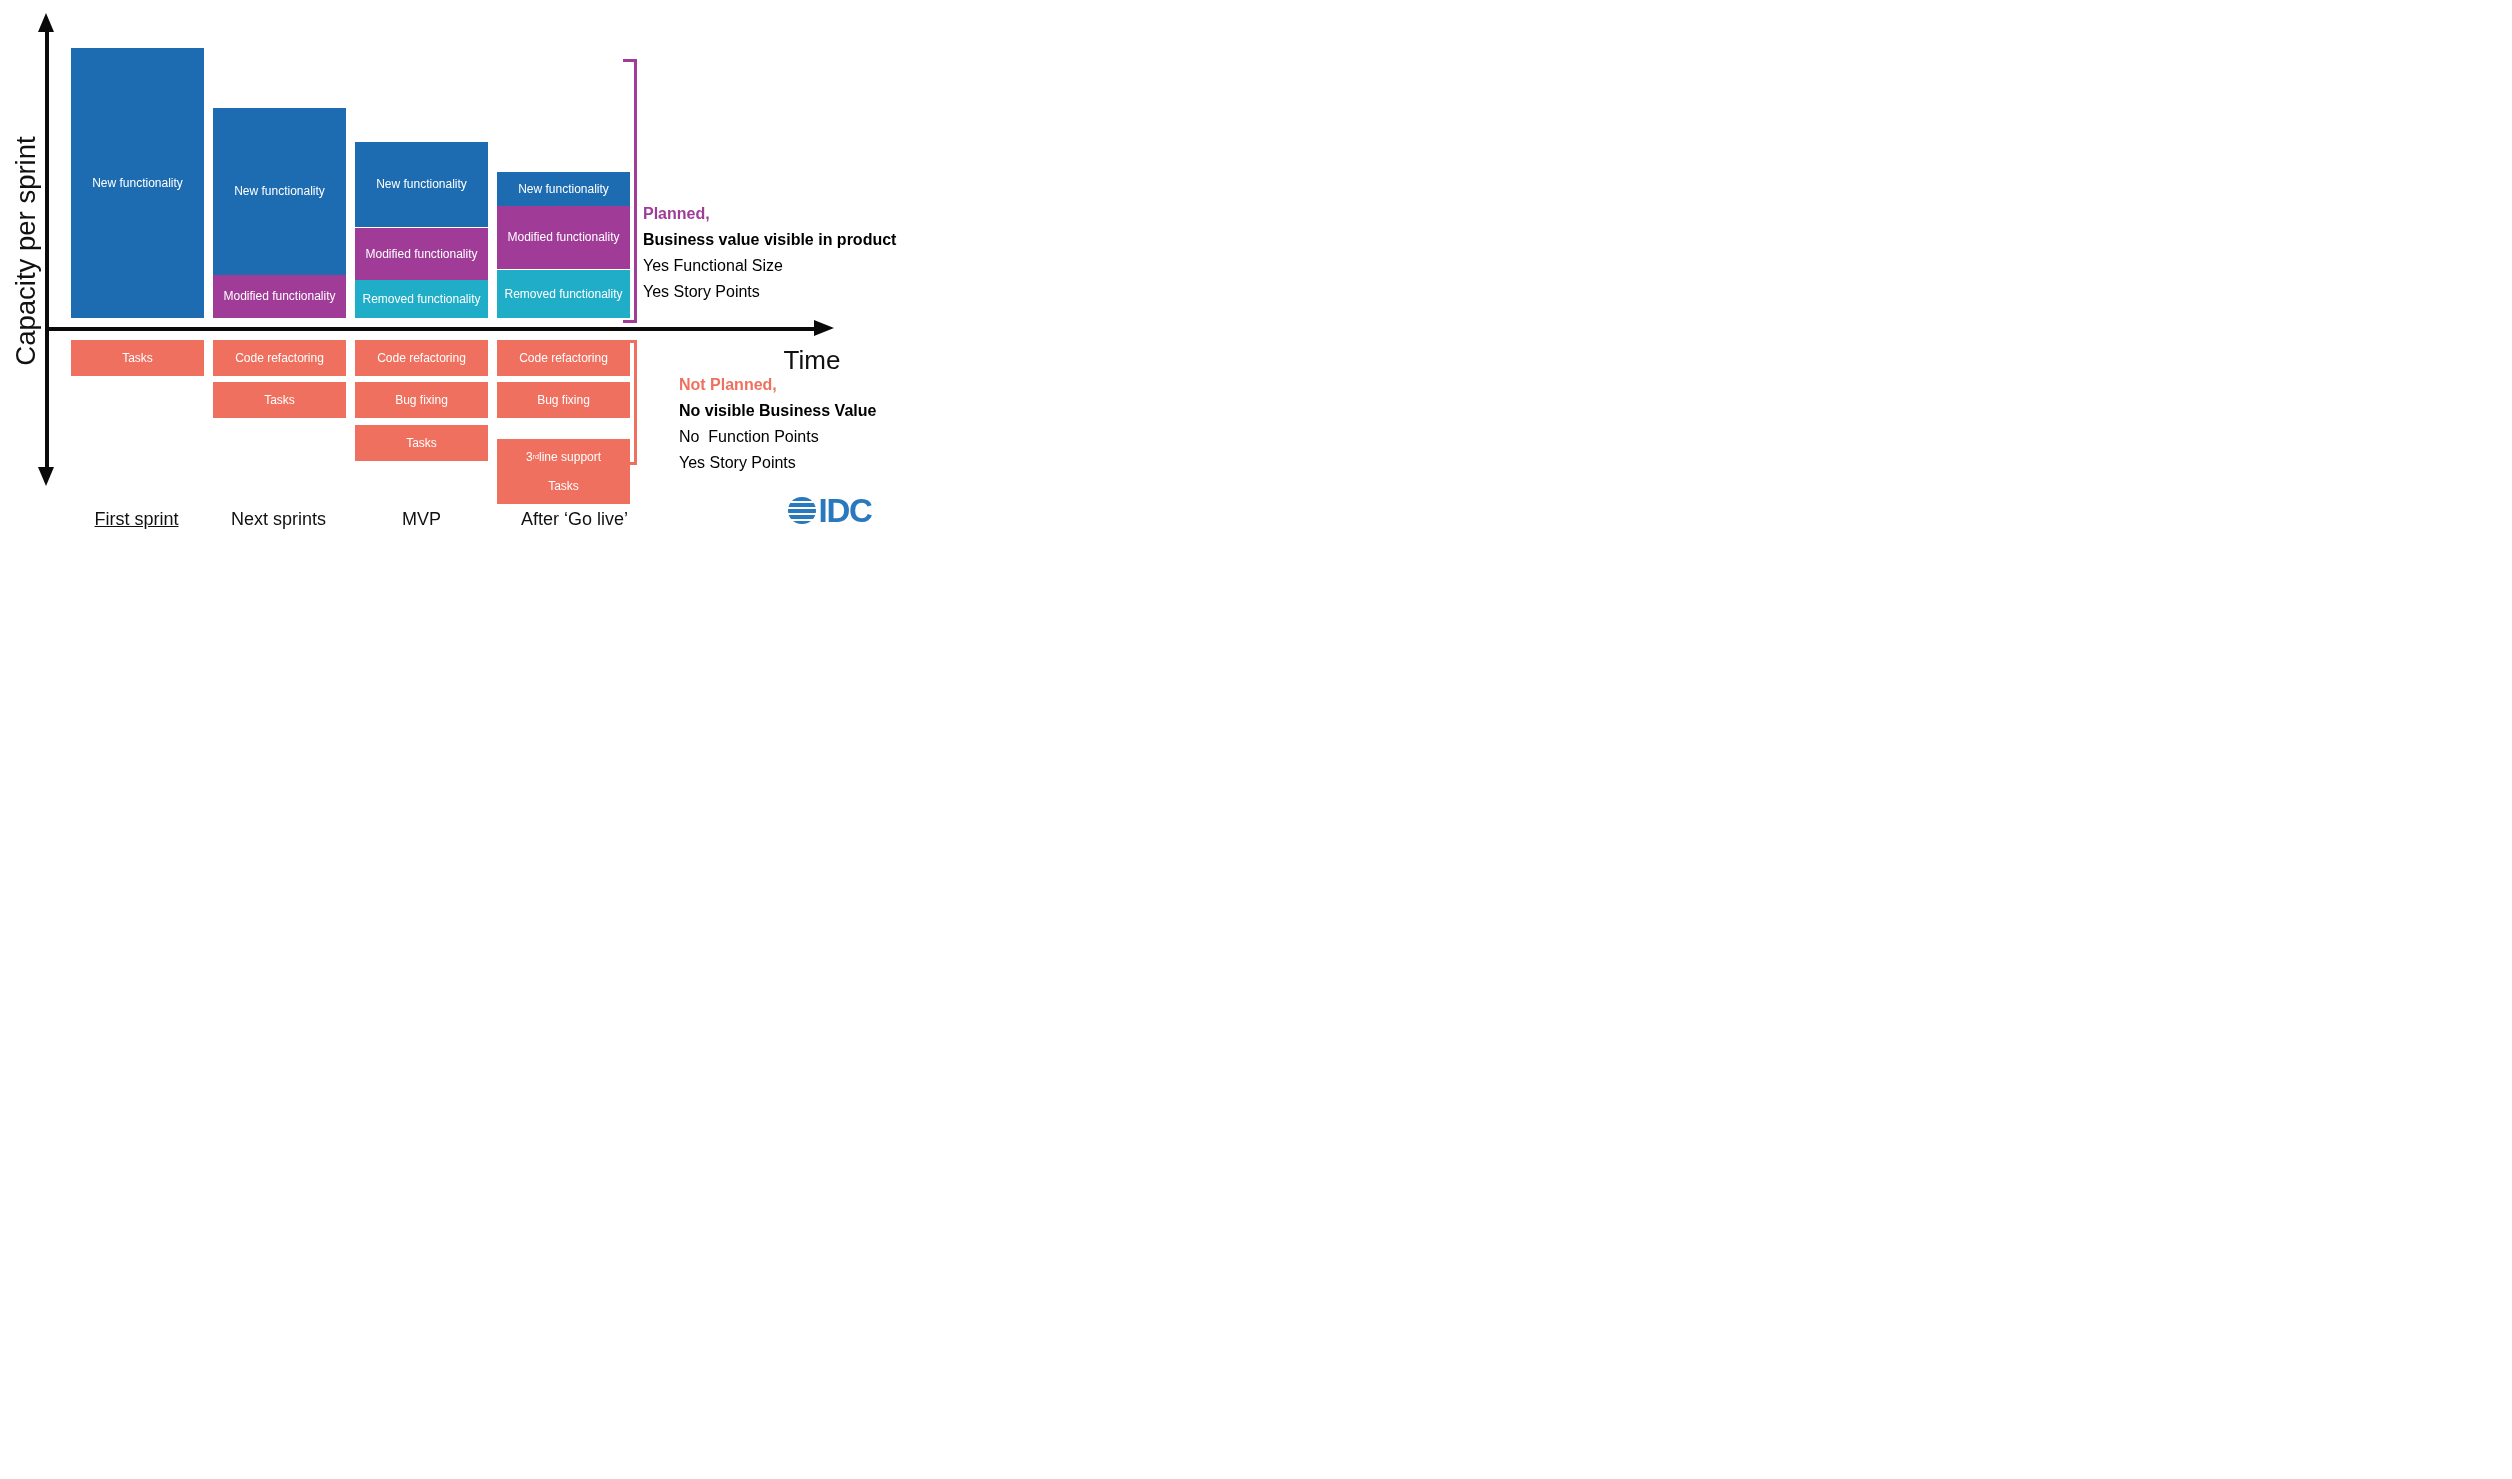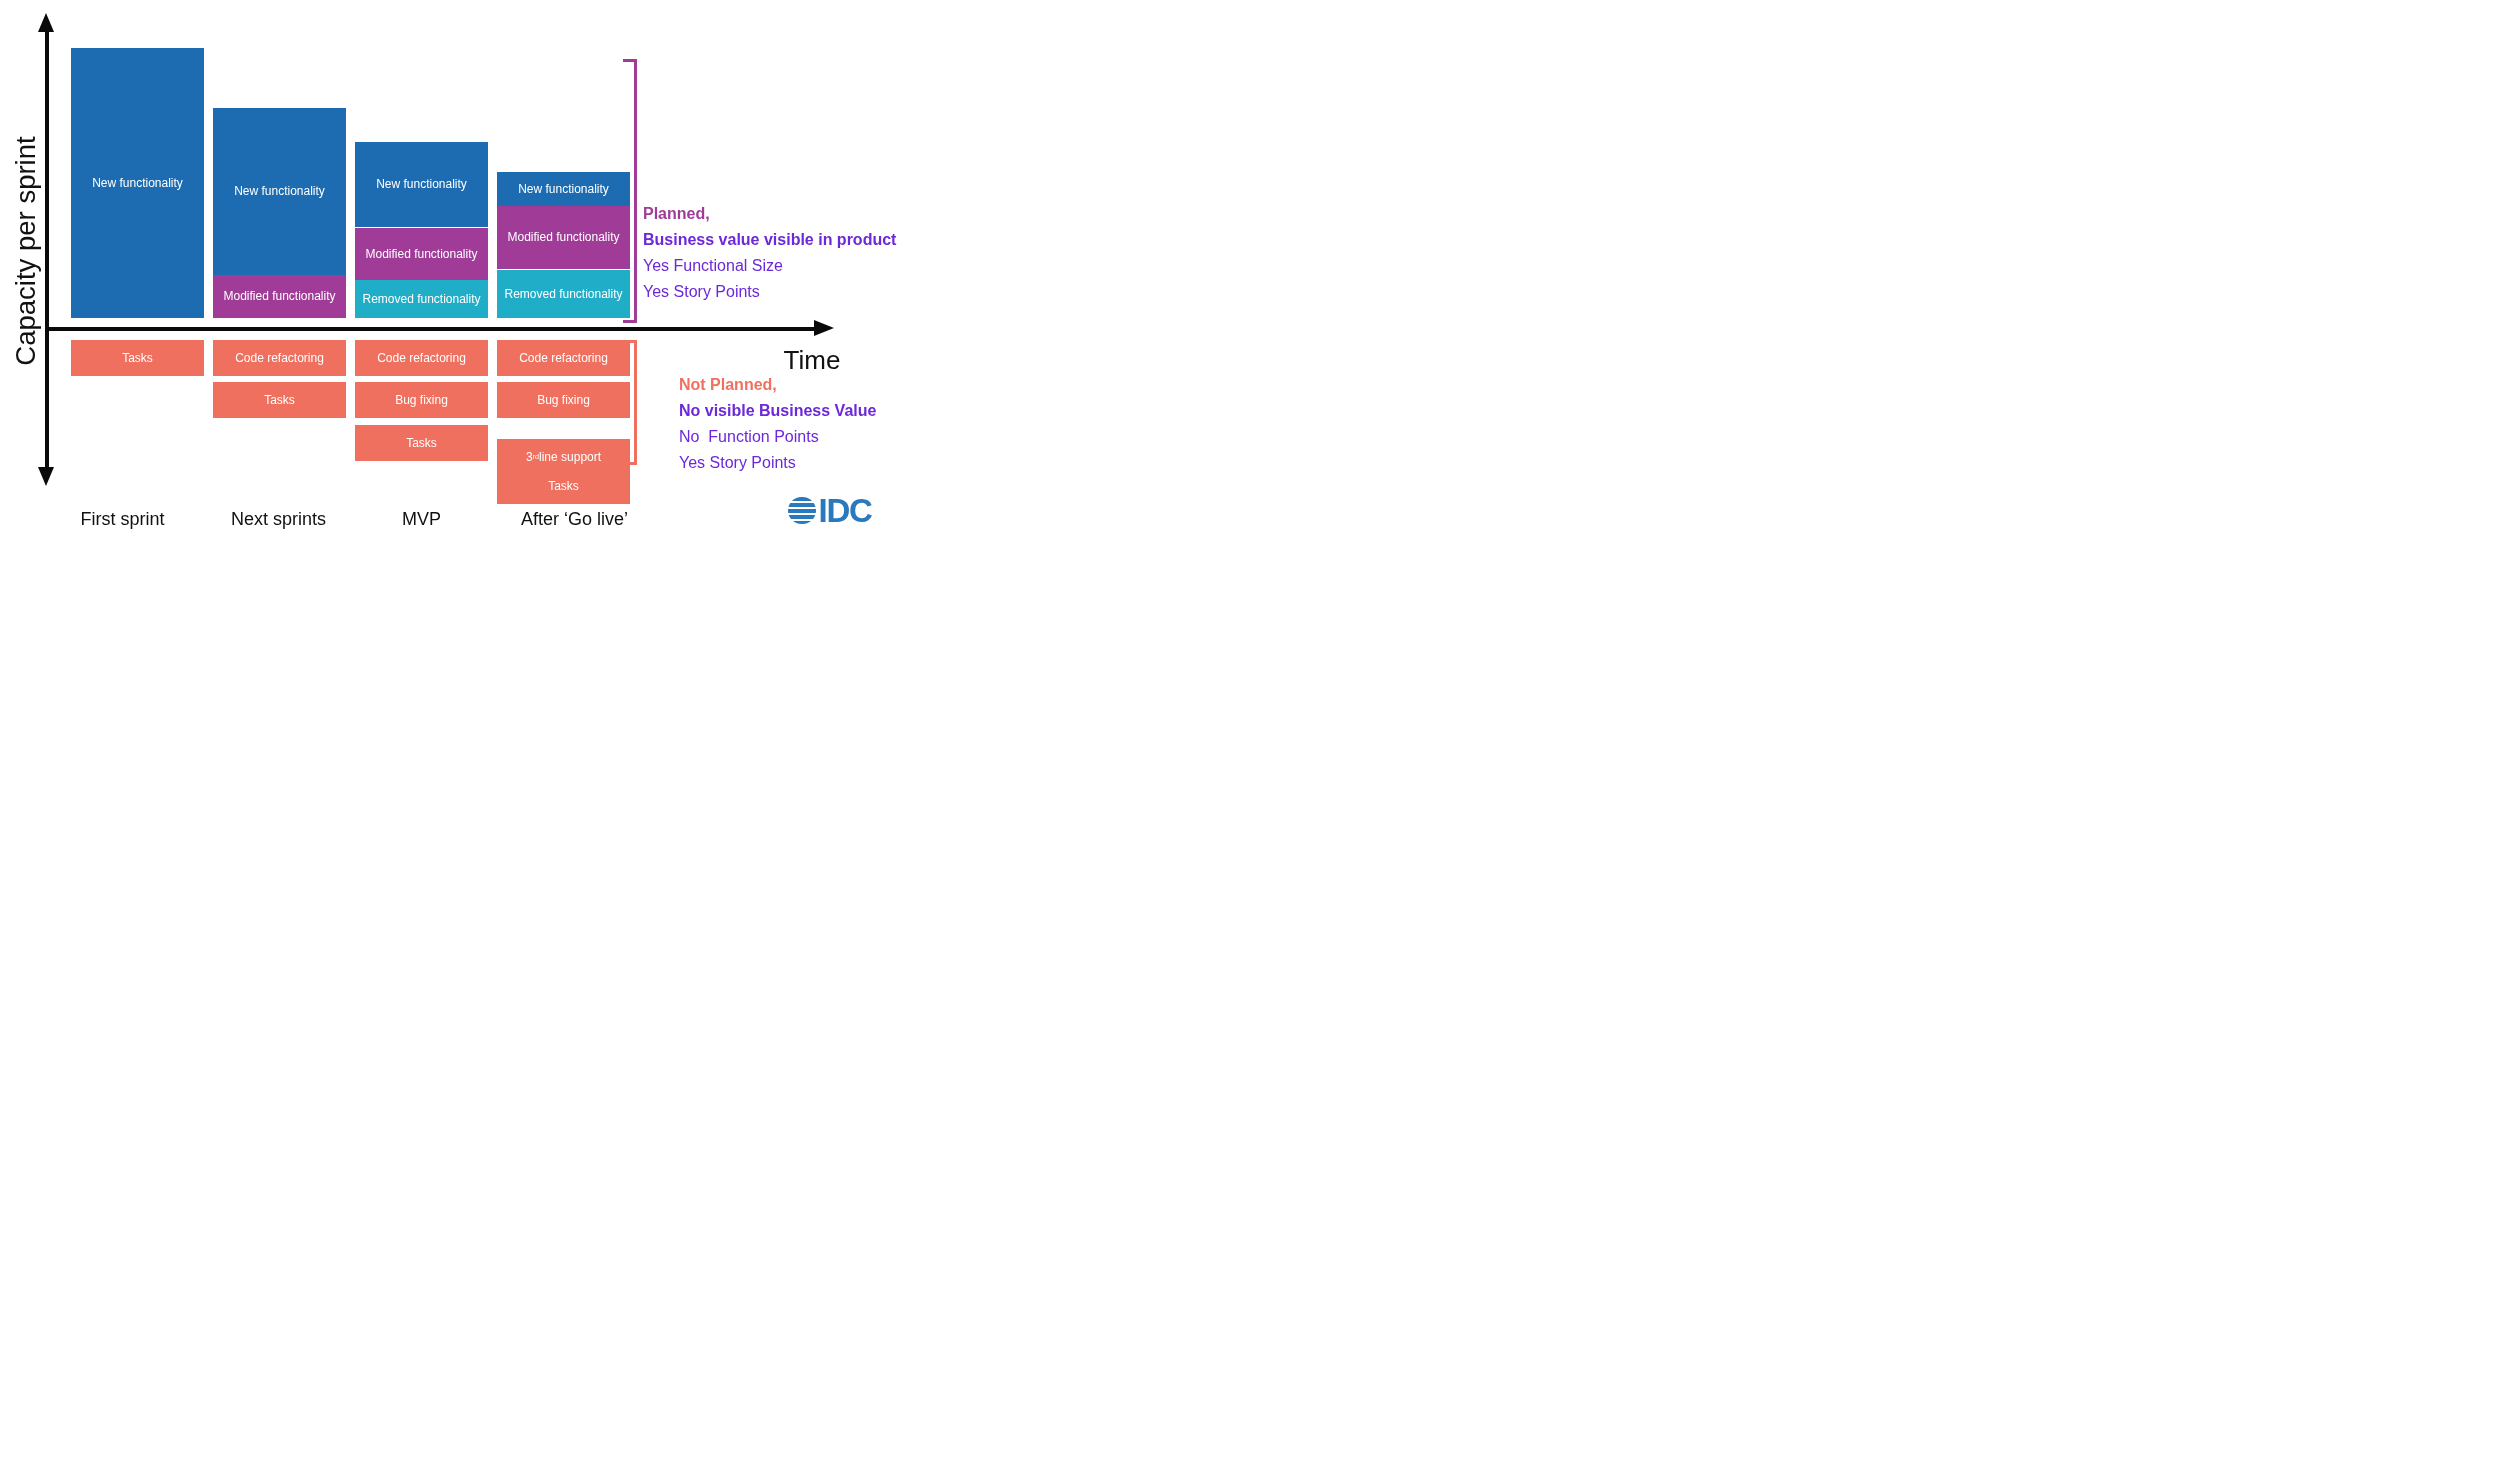--- a/index.html
+++ b/index.html
@@ -40,21 +40,21 @@
   }
   sup{font-size:0.6em;}
   
   .bracket{position:absolute;left:623px;width:13.7px;box-sizing:border-box;background:transparent;}
   .bracket-planned{top:59px;height:264px;border:3px solid #A03C98;border-left:none;}
   .bracket-notplanned{top:340px;height:125px;border:3px solid #F0705F;border-left:none;}
   
   .note{position:absolute;left:643px;}
   .note-planned{top:201px;}
   .note-notplanned{top:372px;margin-left:36px;}
-  .note-line{font-size:16px;line-height:26px;color:#6d28d9;white-space:pre;}
+  .note-line{font-size:16px;line-height:26px;color:#000000;white-space:pre;}
   .note-title{font-weight:bold;}
   .note-title.planned{color:#A03C98;}
   .note-title.notplanned{color:#F0705F;}
   .note-bold{font-weight:bold;}
   
   .logo{position:absolute;left:788px;top:495px;height:31px;display:flex;align-items:center;}
   .logo-globe{
     width:27.5px;height:27.5px;border-radius:50%;margin-right:3px;
     background:repeating-linear-gradient(to bottom,#2979BE 0px,#2979BE 3.6px,#ffffff 3.6px,#ffffff 6px);
   }
@@ -70,21 +70,21 @@
   <div class="yaxis-arrow-bottom"></div>
   <div class="xaxis-line"></div>
   <div class="xaxis-arrow"></div>
 
   <div class="y-label">Capacity per sprint</div>
   <div class="x-label">Time</div>
 
   <div id="columns">
       <div class="segment" style="left: 71px; width: 133px; top: 48px; height: 270px; background: rgb(29, 107, 176);">New functionality</div>
       <div class="segment" style="left: 71px; width: 133px; top: 340px; height: 36px; background: rgb(240, 112, 95);">Tasks</div>
-      <div class="col-label" style="left: 45px;">First sprint</div>
+      <div class="col-label" style="left: 59px; text-decoration: underline;">First sprint</div>
       <div class="segment" style="left: 213px; width: 133px; top: 108px; height: 167px; background: rgb(29, 107, 176);">New functionality</div>
       <div class="segment" style="left: 213px; width: 133px; top: 275px; height: 43px; background: rgb(160, 60, 152);">Modified functionality</div>
       <div class="segment" style="left: 213px; width: 133px; top: 340px; height: 36px; background: rgb(240, 112, 95);">Code refactoring</div>
       <div class="segment" style="left: 213px; width: 133px; top: 382px; height: 36px; background: rgb(240, 112, 95);">Tasks</div>
       <div class="col-label" style="left: 201px;">Next sprints</div>
       <div class="segment" style="left: 355px; width: 133px; top: 142px; height: 85px; background: rgb(29, 107, 176);">New functionality</div>
       <div class="segment" style="left: 355px; width: 133px; top: 228px; height: 52px; background: rgb(160, 60, 152);">Modified functionality</div>
       <div class="segment" style="left: 355px; width: 133px; top: 280px; height: 38px; background: rgb(31, 173, 200);">Removed functionality</div>
       <div class="segment" style="left: 355px; width: 133px; top: 340px; height: 36px; background: rgb(240, 112, 95);">Code refactoring</div>
       <div class="segment" style="left: 355px; width: 133px; top: 382px; height: 36px; background: rgb(240, 112, 95);">Bug fixing</div>

